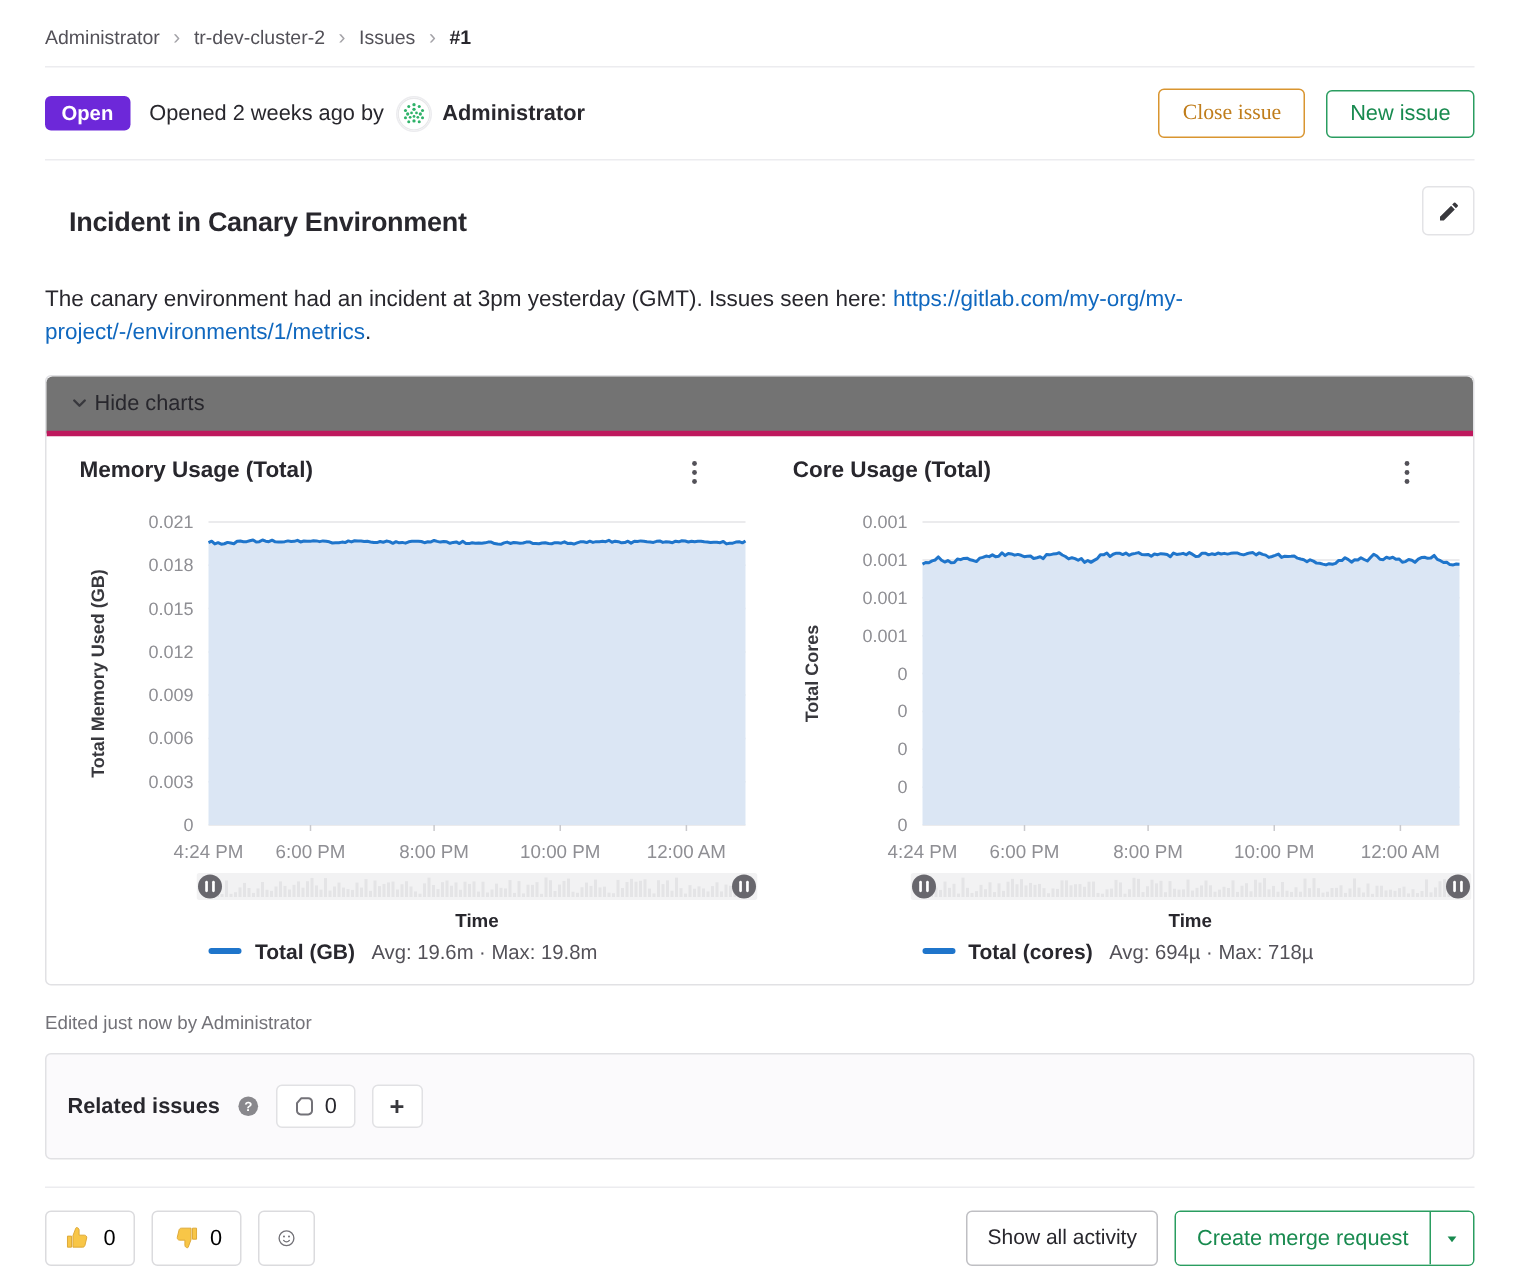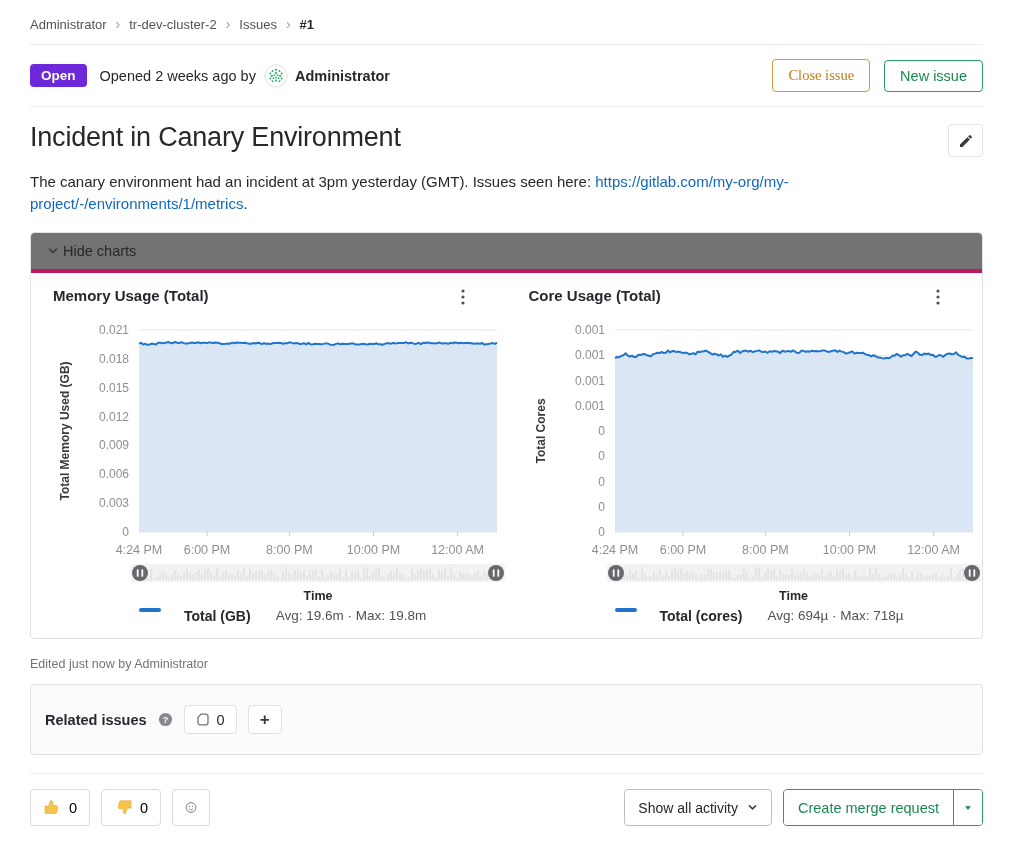--- a/index.html
+++ b/index.html
@@ -23,57 +23,57 @@
   .opened-text { margin-left:13px; font-size:14.5px; }
   .avatar { width:24px; height:24px; border-radius:50%; margin:0 7px 0 8px; border:1px solid #ececef; }
   .author-name { font-weight:700; font-size:14.5px; }
   .spacer { flex:1; }
   .btn { background:#fff; border-radius:4px; font-size:14.5px; font-weight:500; padding:7px 15px; cursor:pointer; font-family:inherit; }
   .btn-close { color:#c07d1b; border:1px solid #d99530;font-family:Liberation Serif, serif; }
   .btn-new { color:#188a4f; border:1px solid #2a9d60; margin-left:14px; }
 
   
   .title-row { display:flex; justify-content:space-between; align-items:flex-start; padding-top:15px; }
-  .issue-title { font-size:27px; font-weight:400; margin:0; letter-spacing:-0.2px; }
+  .issue-title { font-size:18px; font-weight:700; margin:16px; letter-spacing:-0.2px; }
   .edit-btn { width:35px; height:33px; background:#fff; border:1px solid #e3e3e6; border-radius:4px; display:flex; align-items:center; justify-content:center; cursor:pointer; margin-top:2px; }
 
   
   .description { font-size:15px; line-height:21.5px; margin-top:14px; }
   .description a { color:#1068bf; text-decoration:none; }
   .desc-line2 { display:block; }
 
   
   .charts-panel { margin-top:18px; border:1px solid #e1e1e4; border-radius:4px; }
   .panel-head { display:flex; align-items:center; gap:4px; padding:10px 16px; background:#737373; border-bottom:4px solid #be185d; border-radius:4px 4px 0 0; font-size:14.5px; cursor:pointer; }
   .charts-row { display:flex; padding:0 0 14px; }
   .chart { width:50%; padding-left:22px; }
   .chart-head { display:flex; justify-content:space-between; align-items:flex-start; padding:14px 38px 0 0; }
   .chart-title { font-size:15px; font-weight:700; margin:0; }
   .kebab-btn { background:none; border:none; cursor:pointer; padding:2px 4px; }
   .plot-host { margin-top:8px; line-height:0; }
   .slider-host { margin-left:78px; margin-top:6px; line-height:0; cursor:ew-resize; }
   .time-label { margin-left:86px; width:358px; text-align:center; font-size:12.5px; font-weight:700; margin-top:7px; }
-  .legend { margin-left:86px; margin-top:5px; display:flex; align-items:flex-start; gap:23px; }
+  .legend { margin-left:86px; margin-top:5px; display:flex; align-items:center; gap:9px; }
   .legend-dash { width:22px; height:4px; border-radius:2px; background:#1f75cb; }
   .legend-name { font-weight:700; font-size:14px; cursor:pointer; }
   .legend-stats { font-size:13.5px; color:#535158; margin-left:2px; }
 
   
   .edited-note { margin-top:18px; font-size:12.5px; color:#737278; }
   .related-card { margin-top:13px; border:1px solid #e1e1e4; border-radius:4px; background:#fbfafc; padding:20px 14px; display:flex; align-items:center; gap:11px; min-height:46px; }
   .related-title { font-size:14.5px; font-weight:700; }
   .help-icon { cursor:pointer; display:flex; }
   .count-badge { display:flex; align-items:center; gap:7px; background:#fff; border:1px solid #e1e1e4; border-radius:4px; padding:4px 11px; font-size:14.5px; height:29px; }
   .add-btn { background:#fff; border:1px solid #e1e1e4; border-radius:4px; width:34px; height:29px; display:flex; align-items:center; justify-content:center; font-size:17px; font-weight:600; cursor:pointer; color:#38383d; font-family:inherit; }
 
   
   .footer { margin-top:18px; border-top:1px solid #ececef; padding-top:15px; display:flex; align-items:center; }
   .award-btn { display:flex; align-items:center; gap:7px; background:#fff; border:1px solid #dbdbde; border-radius:4px; padding:6px 12px; height:37px; font-size:14.5px; cursor:pointer; margin-right:11px; font-family:inherit; }
   .emoji-btn { width:38px; }
-  .activity-btn { display:flex; align-items:center; gap:9px; background:#fff; border:1px solid #bfbfc3; border-radius:4px; padding:8px 13px; font-size:14px; height:37px; cursor:pointer; font-family:inherit; color:#28272d; }
+  .activity-btn { display:flex; align-items:center; gap:9px; background:#fff; border:1px solid #bfbfc3; border-radius:4px; padding:8px 13px; font-size:14px; height:37px; cursor:pointer; font-family:inherit; color:#28272d;flex-direction:column; }
   .mr-split { display:flex; margin-left:11px; border:1px solid #2a9d60; border-radius:4px; overflow:hidden; height:37px; }
   .mr-main { background:#fff; border:none; color:#188a4f; font-size:14.5px; font-weight:500; padding:0 14px; cursor:pointer; font-family:inherit; }
   .mr-caret { background:#fff; border:none; border-left:1px solid #2a9d60; width:29px; display:flex; align-items:center; justify-content:center; cursor:pointer; }
 </style>
 </head>
 <body>
 
 <div class="page">
 
   <nav class="breadcrumb">

